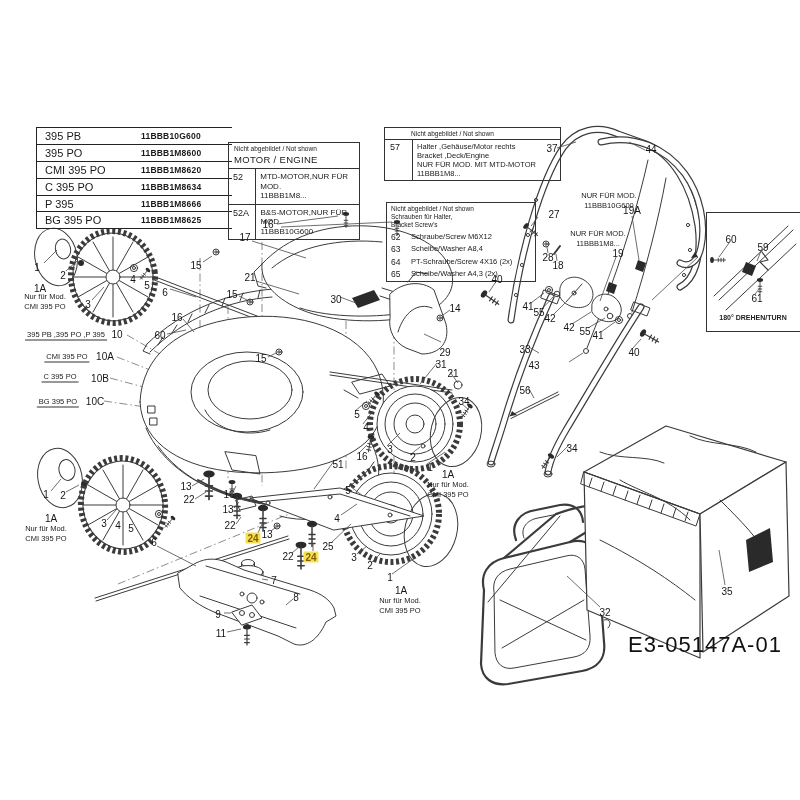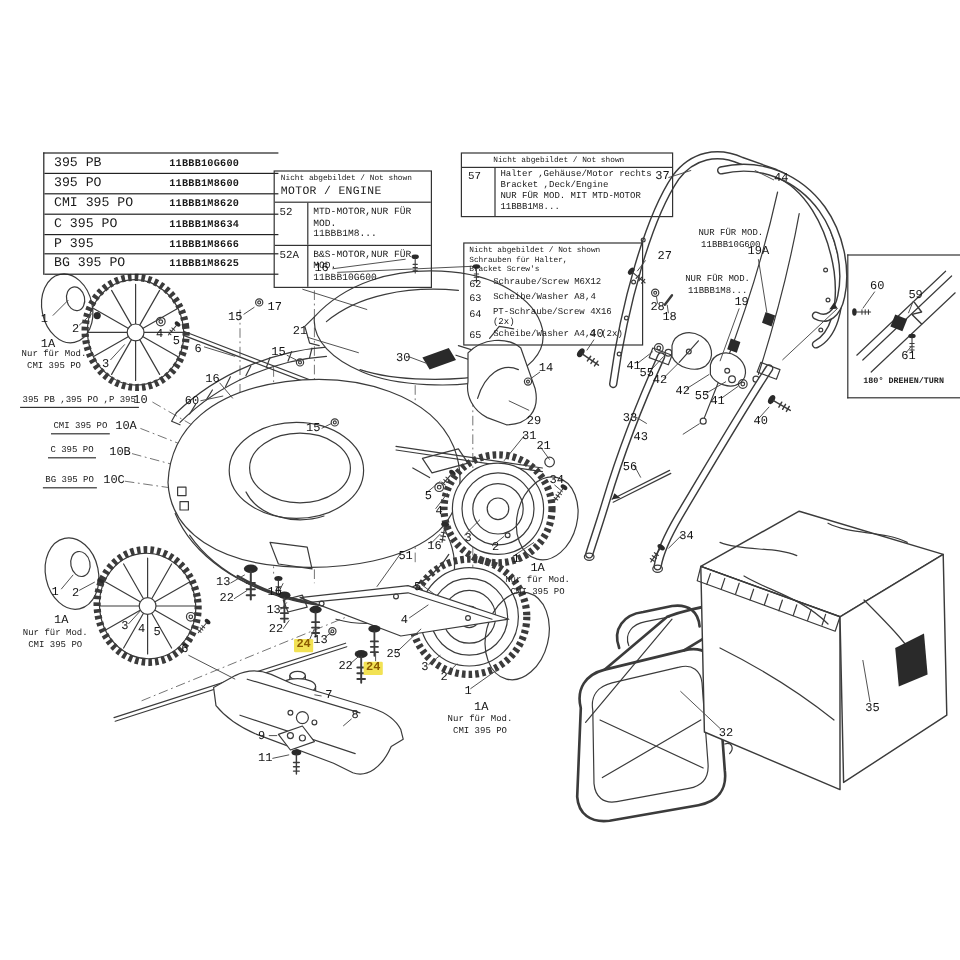--- a/index.html
+++ b/index.html
@@ -1,17 +1,17 @@
 <!DOCTYPE html>
 <html><head>
 <meta charset="utf-8">
 <style>
   html,body{margin:0;padding:0;background:#fff;}
   .stage{position:relative;width:800px;height:800px;background:#fff;
-         font-family:Liberation Mono, monospace;overflow:hidden;color:#1a1a1a;}
+         font-family:Liberation Sans, sans-serif;overflow:hidden;color:#1a1a1a;}
   svg{position:absolute;left:0;top:0;}
   svg *{vector-effect:none;}
   .ln{stroke:#3b3b3b;stroke-width:1;fill:none;stroke-linecap:round;stroke-linejoin:round;}
   .ln2{stroke:#3b3b3b;stroke-width:2;fill:none;stroke-linecap:round;stroke-linejoin:round;}
   .ld{stroke:#4a4a4a;stroke-width:.8;fill:none;}
   .dd{stroke:#5a5a5a;stroke-width:.7;fill:none;stroke-dasharray:8 3 1.5 3;}
   .tube-o{stroke:#3b3b3b;stroke-width:7;fill:none;stroke-linecap:round;}
   .tube-i{stroke:#fff;stroke-width:4.6;fill:none;stroke-linecap:round;}
   .tread{stroke:#3b3b3b;stroke-width:6;fill:none;stroke-dasharray:3 2.6;}
   .fillw{fill:#fff;}
@@ -381,20 +381,21 @@
         <div class="srow">
           <div class="ref">65</div>
           <div>Scheibe/Washer  A4,3  (2x)</div>
         </div>
       </div>
   </div>
 
   <div class="tbl" id="inset-box"></div>
   <div id="inset-label">180° DREHEN/TURN</div>
 
+  <div id="drawing-number">E3-05147A-01</div>
 
   <div id="mlink-layer">
       <div class="mlink" style="left: 66px; top: 335px;">395 PB ,395 PO ,P 395</div>
       <div class="mlink" style="left: 67px; top: 357px;">CMI 395 PO</div>
       <div class="mlink" style="left: 60px; top: 377px;">C 395 PO</div>
       <div class="mlink" style="left: 58px; top: 402px;">BG 395 PO</div>
     </div>
   <div id="note-layer">
       <div class="note" style="left: 45px; top: 292px;">
         <div>Nur für Mod.</div>
@@ -423,21 +424,21 @@
     </div>
   <div id="callout-layer">
       <div class="callout" style="left: 37px; top: 267px;">1</div>
       <div class="callout" style="left: 63px; top: 275px;">2</div>
       <div class="callout" style="left: 40px; top: 288px;">1A</div>
       <div class="callout" style="left: 88px; top: 304px;">3</div>
       <div class="callout" style="left: 133px; top: 279px;">4</div>
       <div class="callout" style="left: 147px; top: 285px;">5</div>
       <div class="callout" style="left: 165px; top: 292px;">6</div>
       <div class="callout" style="left: 196px; top: 265px;">15</div>
-      <div class="callout" style="left: 229px; top: 237px; margin-top: 20px;">17</div>
+      <div class="callout" style="left: 245px; top: 237px;">17</div>
       <div class="callout" style="left: 268px; top: 224px;">16</div>
       <div class="callout" style="left: 250px; top: 277px;">21</div>
       <div class="callout" style="left: 232px; top: 294px;">15</div>
       <div class="callout" style="left: 336px; top: 299px;">30</div>
       <div class="callout" style="left: 177px; top: 317px;">16</div>
       <div class="callout" style="left: 160px; top: 335px;">60</div>
       <div class="callout" style="left: 117px; top: 334px;">10</div>
       <div class="callout" style="left: 105px; top: 356px;">10A</div>
       <div class="callout" style="left: 100px; top: 378px;">10B</div>
       <div class="callout" style="left: 95px; top: 401px;">10C</div>

